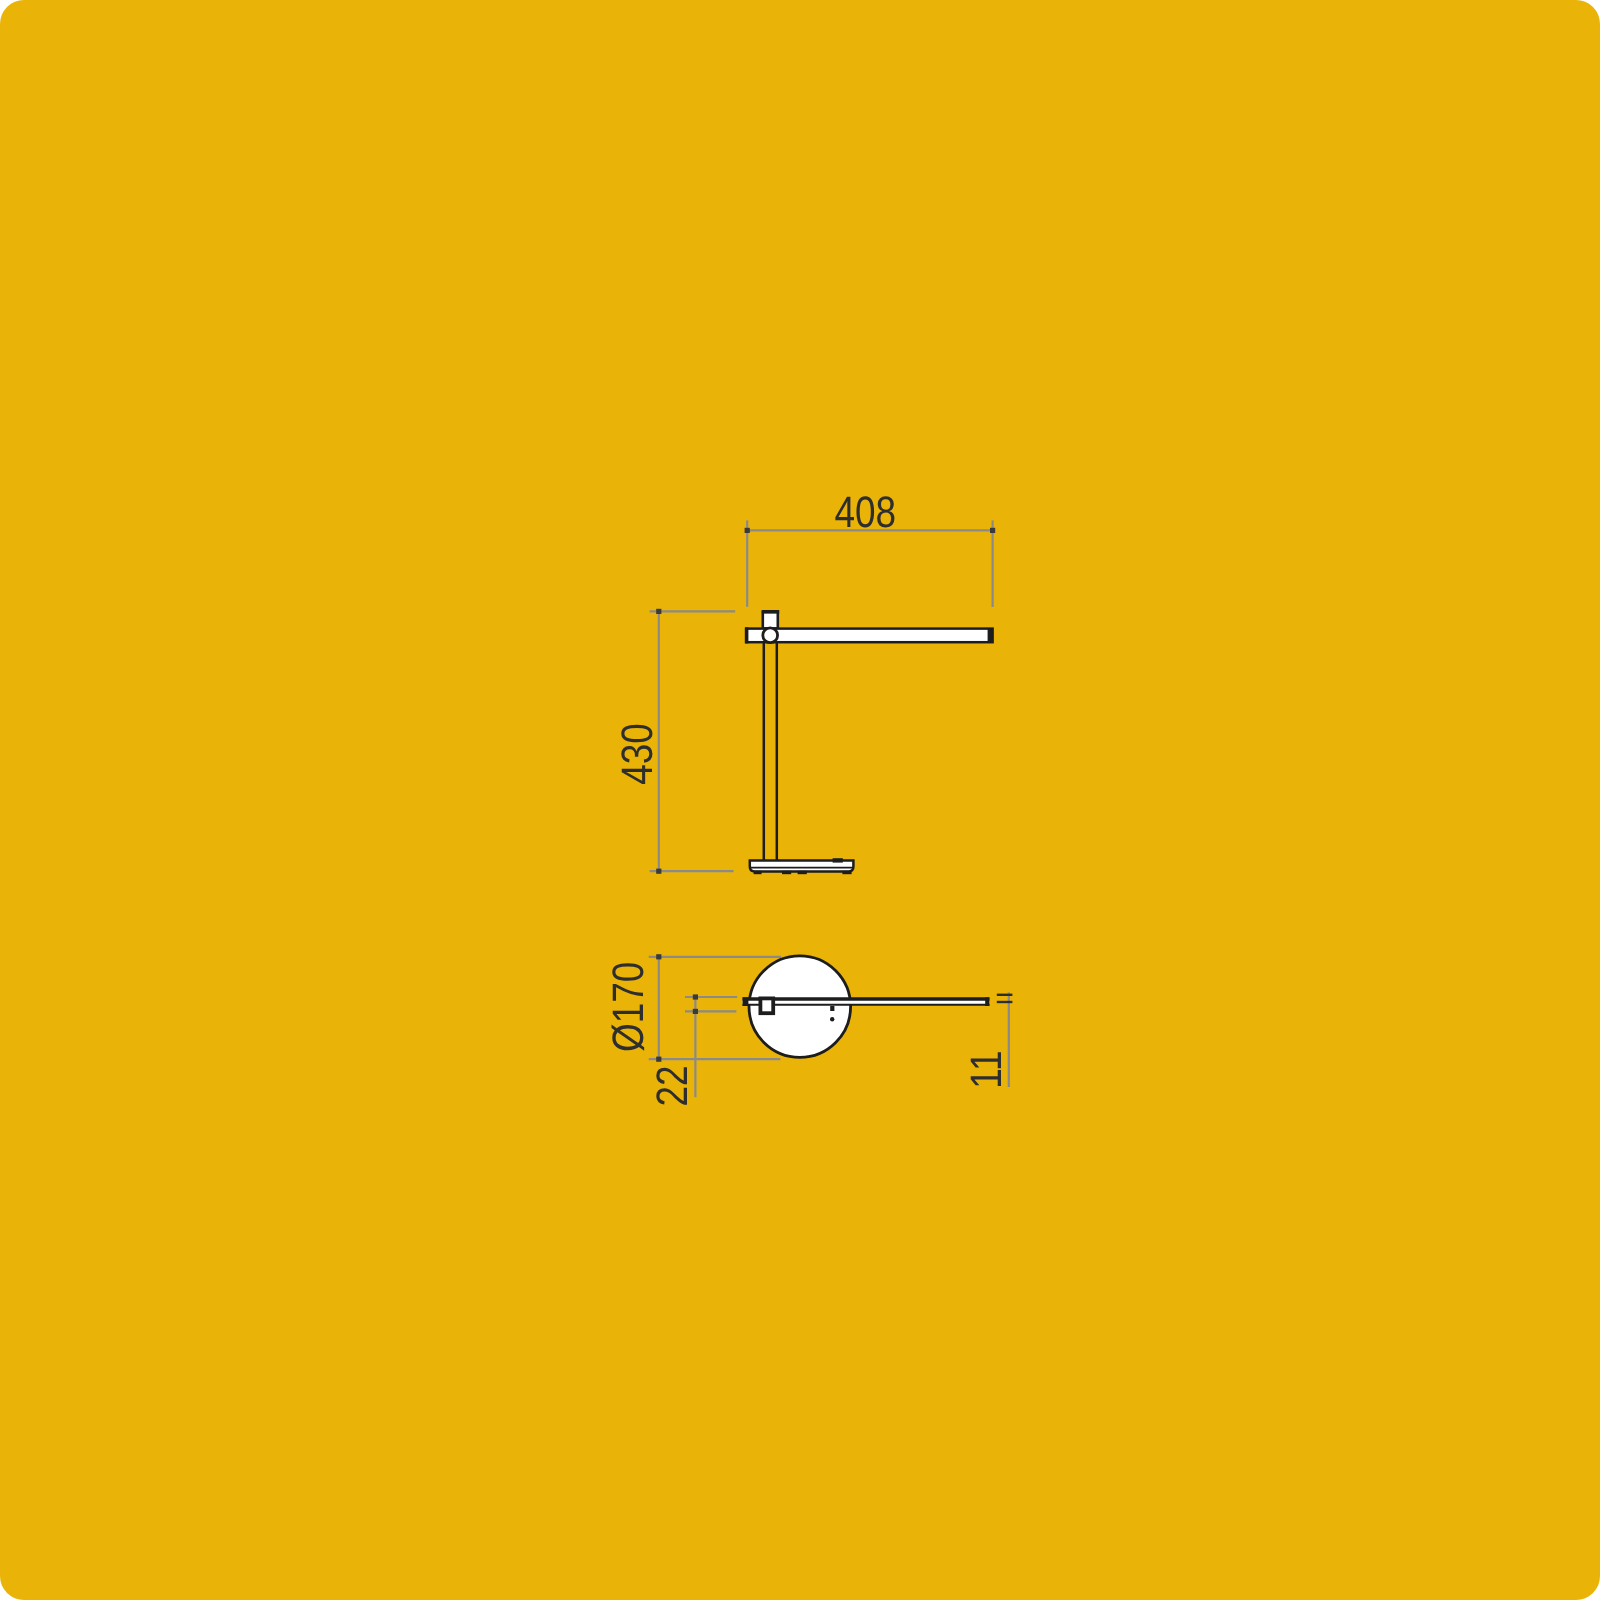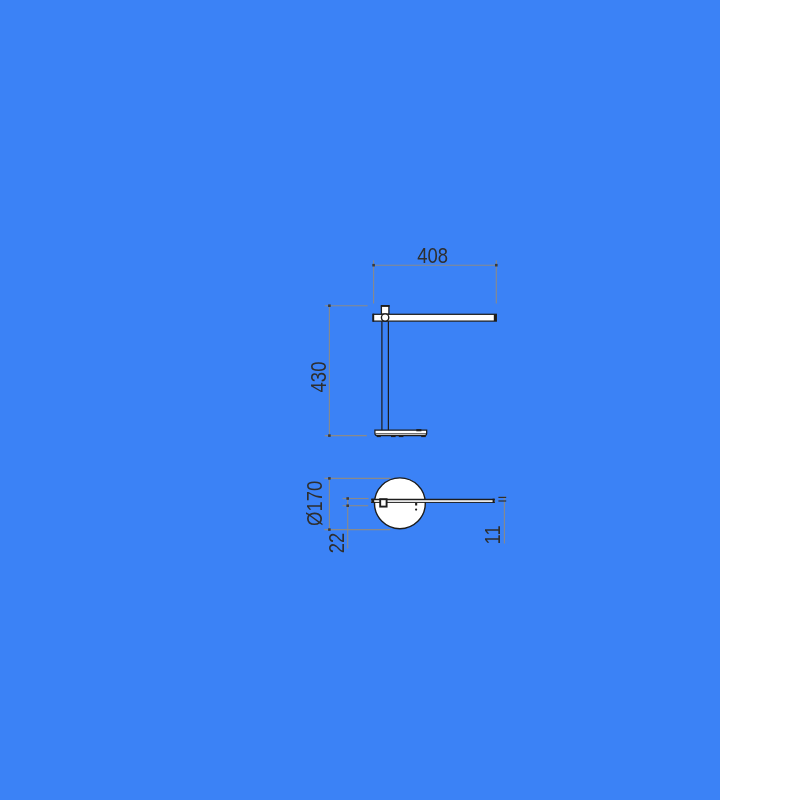--- a/index.html
+++ b/index.html
@@ -1,16 +1,16 @@
 <!DOCTYPE html>
 <html><head>
 <meta charset="utf-8">
 <style>
   html,body{margin:0;padding:0;background:#ffffff;}
-  .canvas{position:relative;width:720px;height:800px;background:#3b82f6;overflow:hidden;}
+  .canvas{position:relative;width:800px;height:800px;background:#eab308;overflow:hidden;border-radius:12px;}
   svg{position:absolute;left:0;top:0;}
   text{font-family:"Liberation Sans",sans-serif;fill:#2e2e2e;}
 </style>
 </head>
 <body>
 <div class="canvas">
 <svg width="800" height="800" viewBox="0 0 800 800">
 
   <line x1="373.6" y1="260.2" x2="373.6" y2="303.4" stroke="#8a8a8a" stroke-width="1.1"></line>
 

